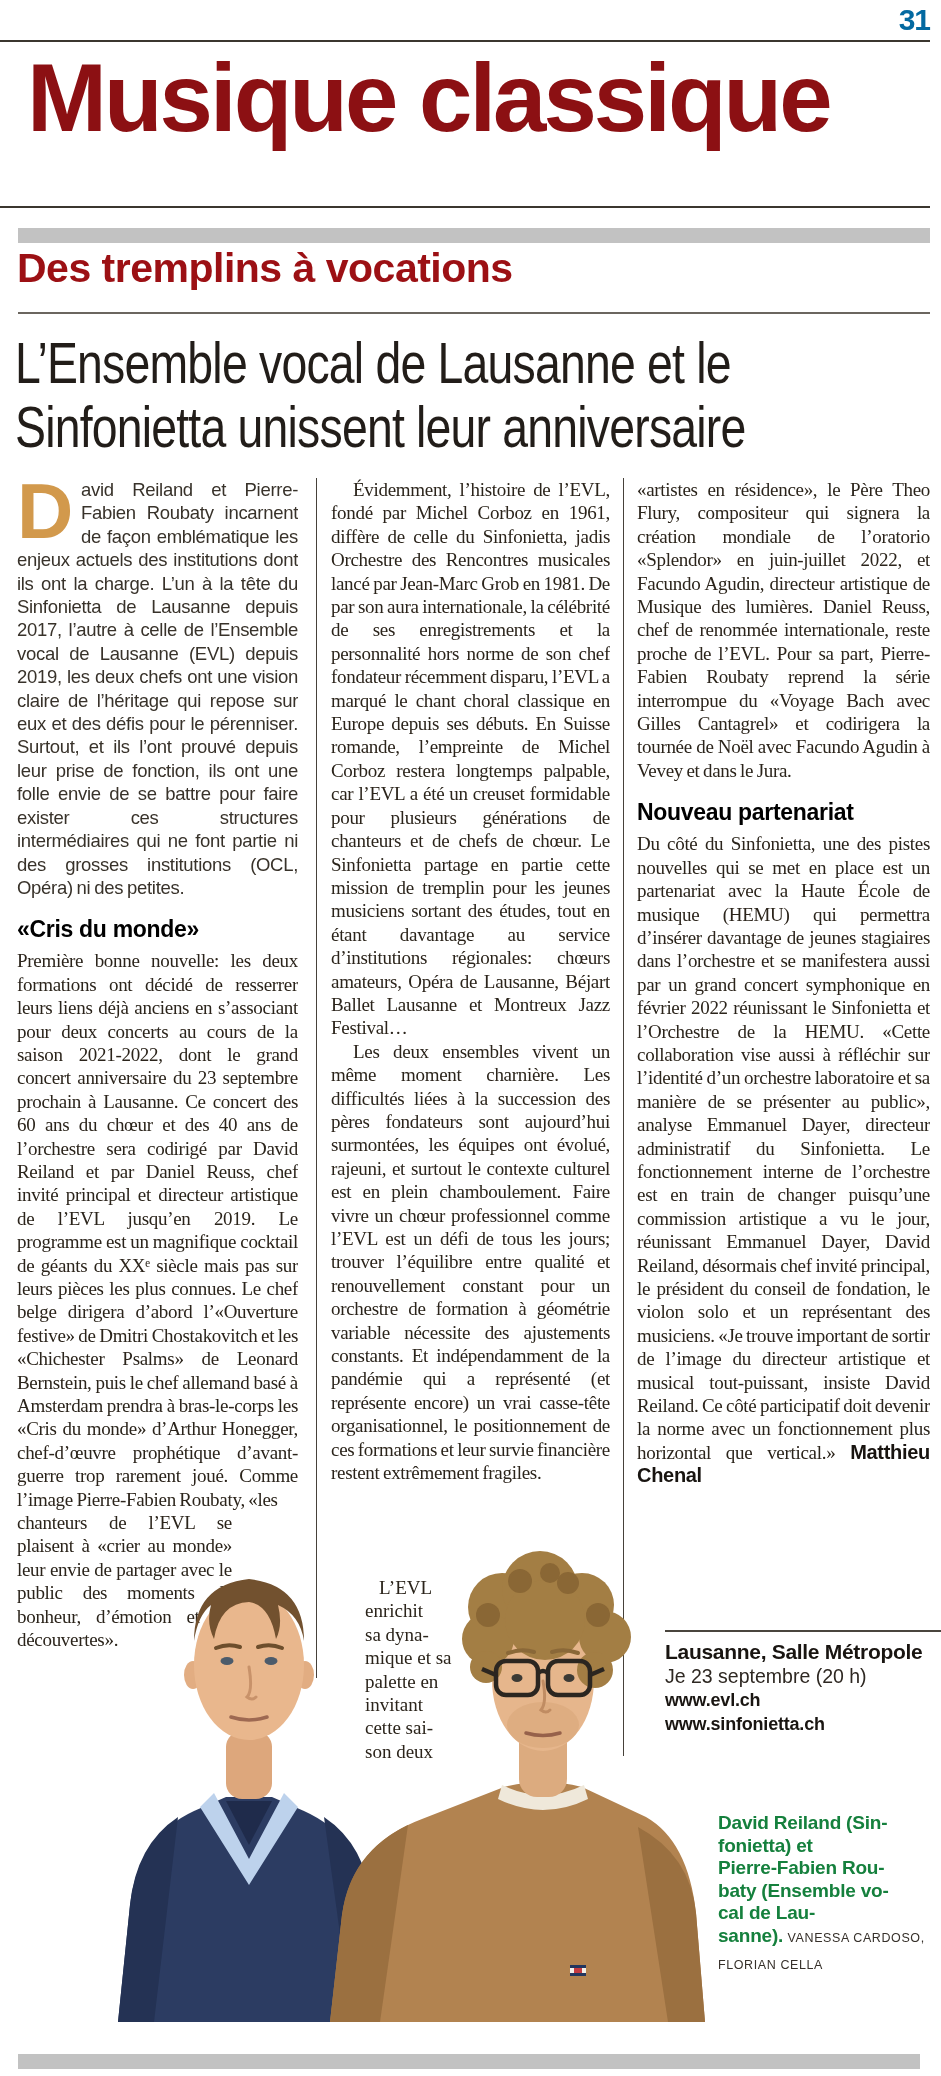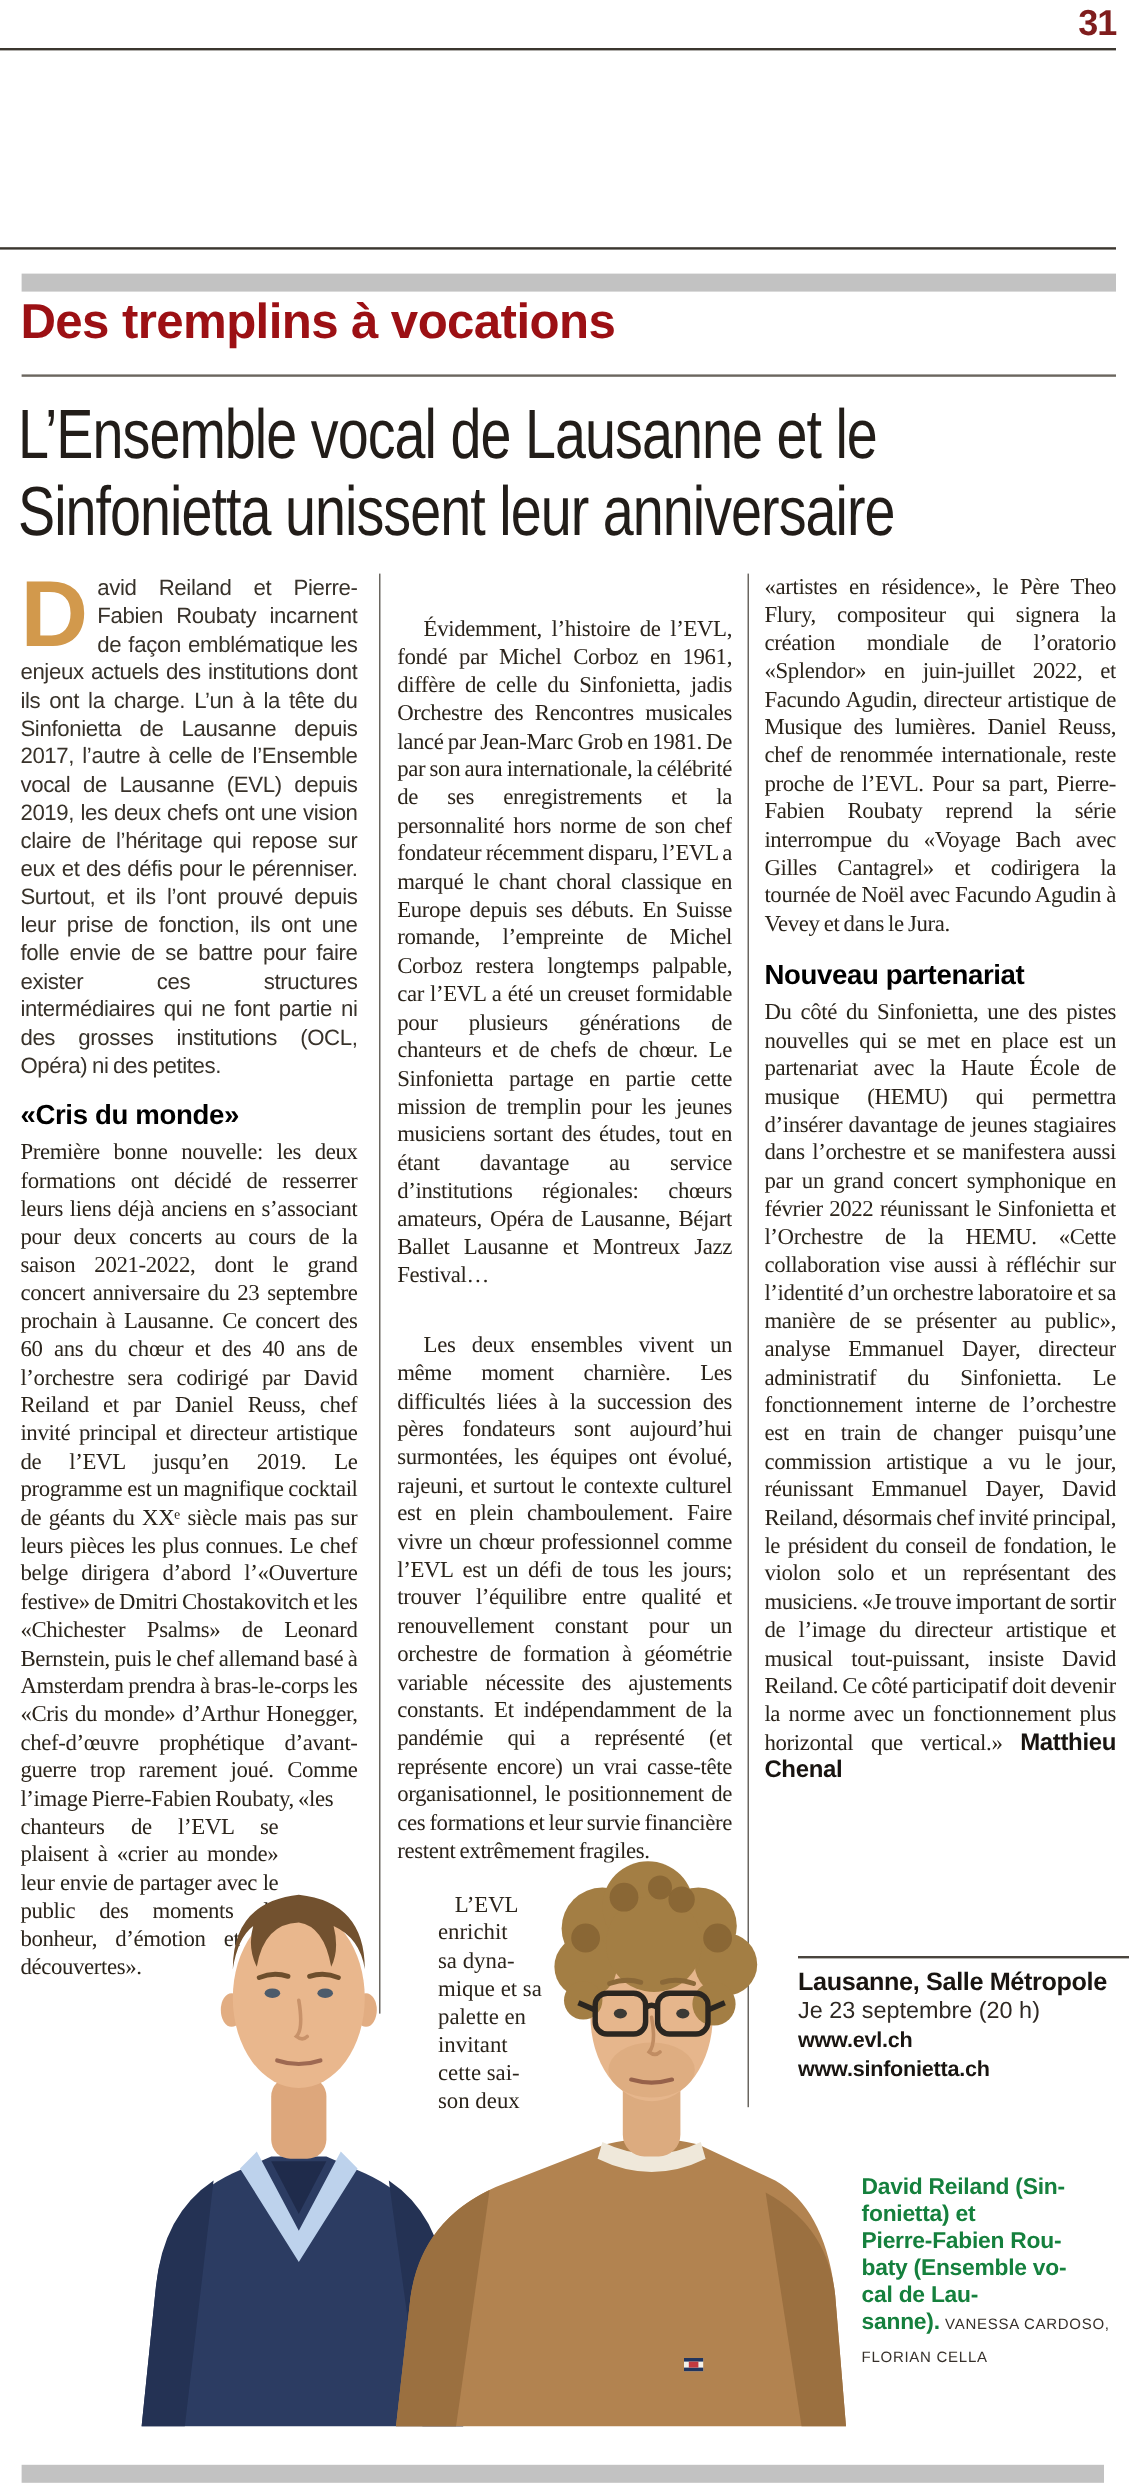--- a/index.html
+++ b/index.html
@@ -3,42 +3,42 @@
 <meta charset="utf-8">
 <style>
   html,body{margin:0;padding:0;background:#ffffff;}
   #page{position:relative;width:941px;height:2076px;background:#fff;overflow:hidden;
         font-family:"Liberation Sans","DejaVu Sans",sans-serif;}
   .rule{position:absolute;background:#3b362f;height:2px;}
   .graybar{position:absolute;background:#c2c2c2;height:15px;}
   .vdiv{position:absolute;width:1px;background:#46413a;}
 
   #page-number{position:absolute;top:4px;right:11px;font-weight:900;font-size:30px;
-      line-height:32px;color:#7f1d1d;letter-spacing:-1px;}
+      line-height:32px;color:#0369a1;letter-spacing:-1px;}
   #section-title{position:absolute;left:27px;top:48px;font-weight:900;font-size:96px;
       line-height:1.05;color:#8c1013;letter-spacing:-3px;white-space:nowrap;}
   #kicker{position:absolute;left:17px;top:247px;font-weight:900;font-size:41px;
       line-height:1.05;color:#9c1014;letter-spacing:-0.5px;white-space:nowrap;}
   #headline{position:absolute;left:15px;top:331px;width:1175px;font-weight:400;font-size:58px;
       line-height:64px;color:#221d19;letter-spacing:-1px;white-space:pre-line;
       transform:scaleX(0.8);transform-origin:left top;}
 
   .col{position:absolute;top:478px;overflow:hidden;}
   #col1{left:17px;width:281px;height:1258px;}
   #col2{left:331px;width:279px;height:1074px;}
   #col3{left:637px;width:293px;height:1150px;}
 
   p{margin:0;}
   .lead{font-size:18.5px;line-height:23.4px;color:#38322a;text-align:justify;
       letter-spacing:-0.3px;word-spacing:-1px;}
   .dropcap{float:left;font-weight:700;font-size:78px;line-height:62px;height:66px;
       color:#d2994c;padding:2px 8px 0 0;}
   .serif{font-family:"Liberation Serif","DejaVu Serif",serif;font-size:19px;line-height:23.4px;
       color:#2b241b;text-align:justify;letter-spacing:-0.3px;word-spacing:-1px;}
-  .indent{text-indent:22px;margin-top:35px;}
+  .indent{text-indent:22px;}
   .subhead{font-weight:900;font-size:23px;line-height:26px;color:#000000;
       letter-spacing:-0.3px;margin:17px 0 7px 0;}
   .tail{width:215px;}
   .byline{font-family:"Liberation Sans","DejaVu Sans",sans-serif;font-weight:800;
       font-size:20px;letter-spacing:-0.3px;color:#181410;}
 
   #wrap-text{position:absolute;left:365px;top:1576px;width:118px;
       font-family:"Liberation Serif","DejaVu Serif",serif;font-size:19px;line-height:23.4px;
       color:#2b241b;white-space:pre-line;text-indent:14px;}
 
@@ -58,20 +58,21 @@
   .credit2{display:block;margin-top:7px;}
 </style>
 </head>
 <body>
 
 <div id="page">
 
   <div id="page-number">31</div>
   <div class="rule" style="left:0;top:40px;width:930px;"></div>
 
+  <div id="section-title">Musique classique</div>
   <div class="rule" style="left:0;top:206px;width:930px;"></div>
 
   <div class="graybar" style="left:18px;top:228px;width:912px;"></div>
   <div id="kicker">Des tremplins à vocations</div>
   <div class="rule" style="left:18px;top:312px;width:912px;background:#6b665f;"></div>
 
   <div id="headline">L’Ensemble vocal de Lausanne et le
 Sinfonietta unissent leur anniversaire</div>
 
   <div class="vdiv" style="left:316px;top:478px;height:1200px;"></div>

